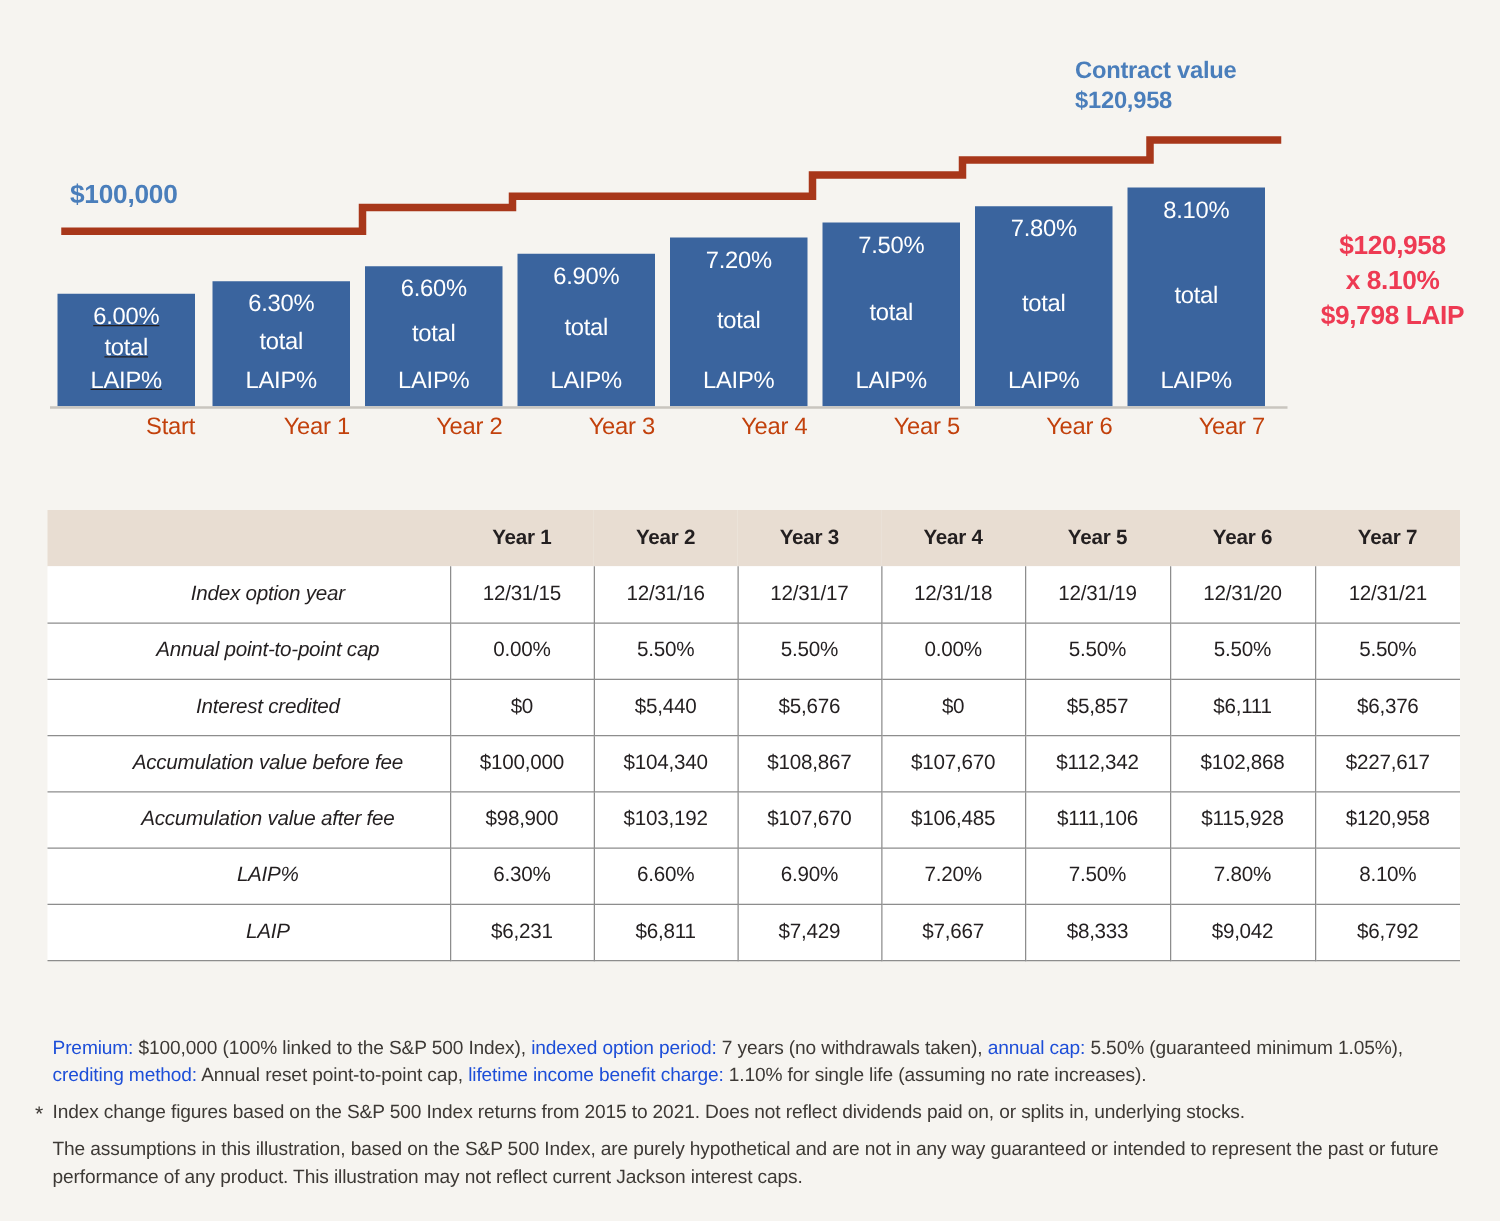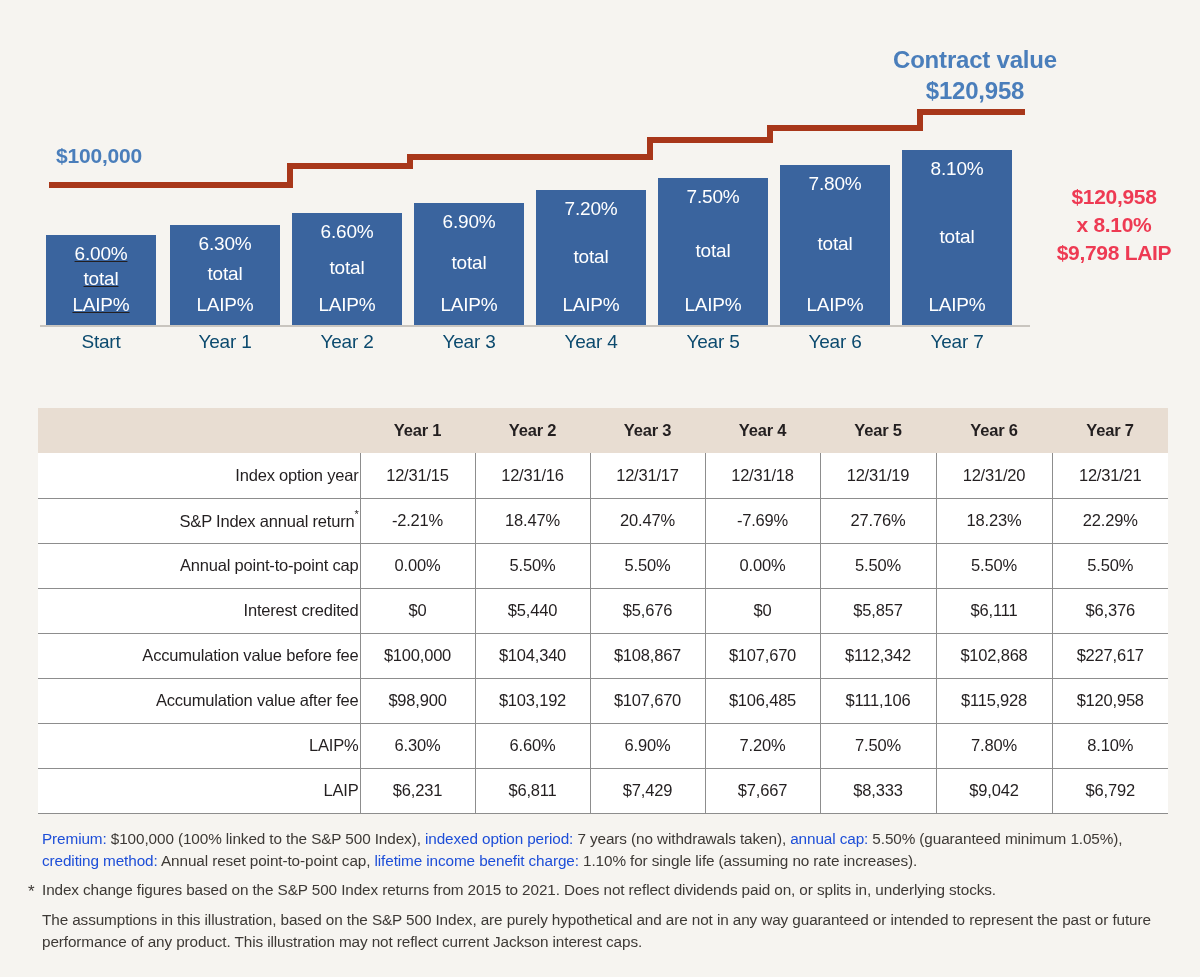--- a/index.html
+++ b/index.html
@@ -21,24 +21,24 @@
     position: relative;
     width: 1200px;
     height: 400px;
   }
 
   #contract-value-callout {
     position: absolute;
     left: 860px;
     top: 45px;
     width: 230px;
-    text-align: center;
+    text-align: left;
     color: #4a7ebb;
     font-weight: bold;
-    font-size: 24px;
+    font-size: 19px;
     line-height: 1.28;
     letter-spacing: -0.2px;
   }
 
   #start-value-label {
     position: absolute;
     left: 56px;
     top: 144px;
     color: #4a7ebb;
     font-weight: bold;
@@ -110,22 +110,22 @@
   #year-labels {
     position: absolute;
     left: 46px;
     top: 331px;
     width: 978px;
     height: 30px;
   }
   .year-label {
     position: absolute;
     width: 110px;
-    text-align: center;
-    color: #0c4a6e;
+    text-align: right;
+    color: #c2410c;
     font-size: 19px;
     letter-spacing: -0.2px;
   }
 
   
   #data-table-wrap {
     position: absolute;
     left: 38px;
     top: 408px;
     width: 1130px;
@@ -152,23 +152,24 @@
   }
   thead th.hdr-blank { background: #e8ddd2; }
   tbody td {
     background: #ffffff;
     border-bottom: 1.5px solid #8d8d8d;
     border-right: 1.2px solid #8d8d8d;
     text-align: center;
     color: #231f20;
   }
   tbody td.rowlabel {
-    text-align: right;
+    text-align: center;
     padding-left: 32px;
     border-right: 1.2px solid #8d8d8d;
+    font-style: italic;
   }
   tbody td.lastcol { border-right: none; }
   tbody tr:last-child td { border-bottom: 1.8px solid #8d8d8d; }
   .sup-star {
     font-size: 11px;
     vertical-align: super;
     position: relative;
     top: -2px;
   }
 
@@ -318,30 +319,20 @@
         <td class="rowlabel">Index option year</td>
         <td>12/31/15</td>
         <td>12/31/16</td>
         <td>12/31/17</td>
         <td>12/31/18</td>
         <td>12/31/19</td>
         <td>12/31/20</td>
         <td class="lastcol">12/31/21</td>
       </tr>
       <tr>
-        <td class="rowlabel"><span>S&amp;P Index annual return</span><span class="sup-star">*</span></td>
-        <td>-2.21%</td>
-        <td>18.47%</td>
-        <td>20.47%</td>
-        <td>-7.69%</td>
-        <td>27.76%</td>
-        <td>18.23%</td>
-        <td class="lastcol">22.29%</td>
-      </tr>
-      <tr>
         <td class="rowlabel">Annual point-to-point cap</td>
         <td>0.00%</td>
         <td>5.50%</td>
         <td>5.50%</td>
         <td>0.00%</td>
         <td>5.50%</td>
         <td>5.50%</td>
         <td class="lastcol">5.50%</td>
       </tr>
       <tr>

